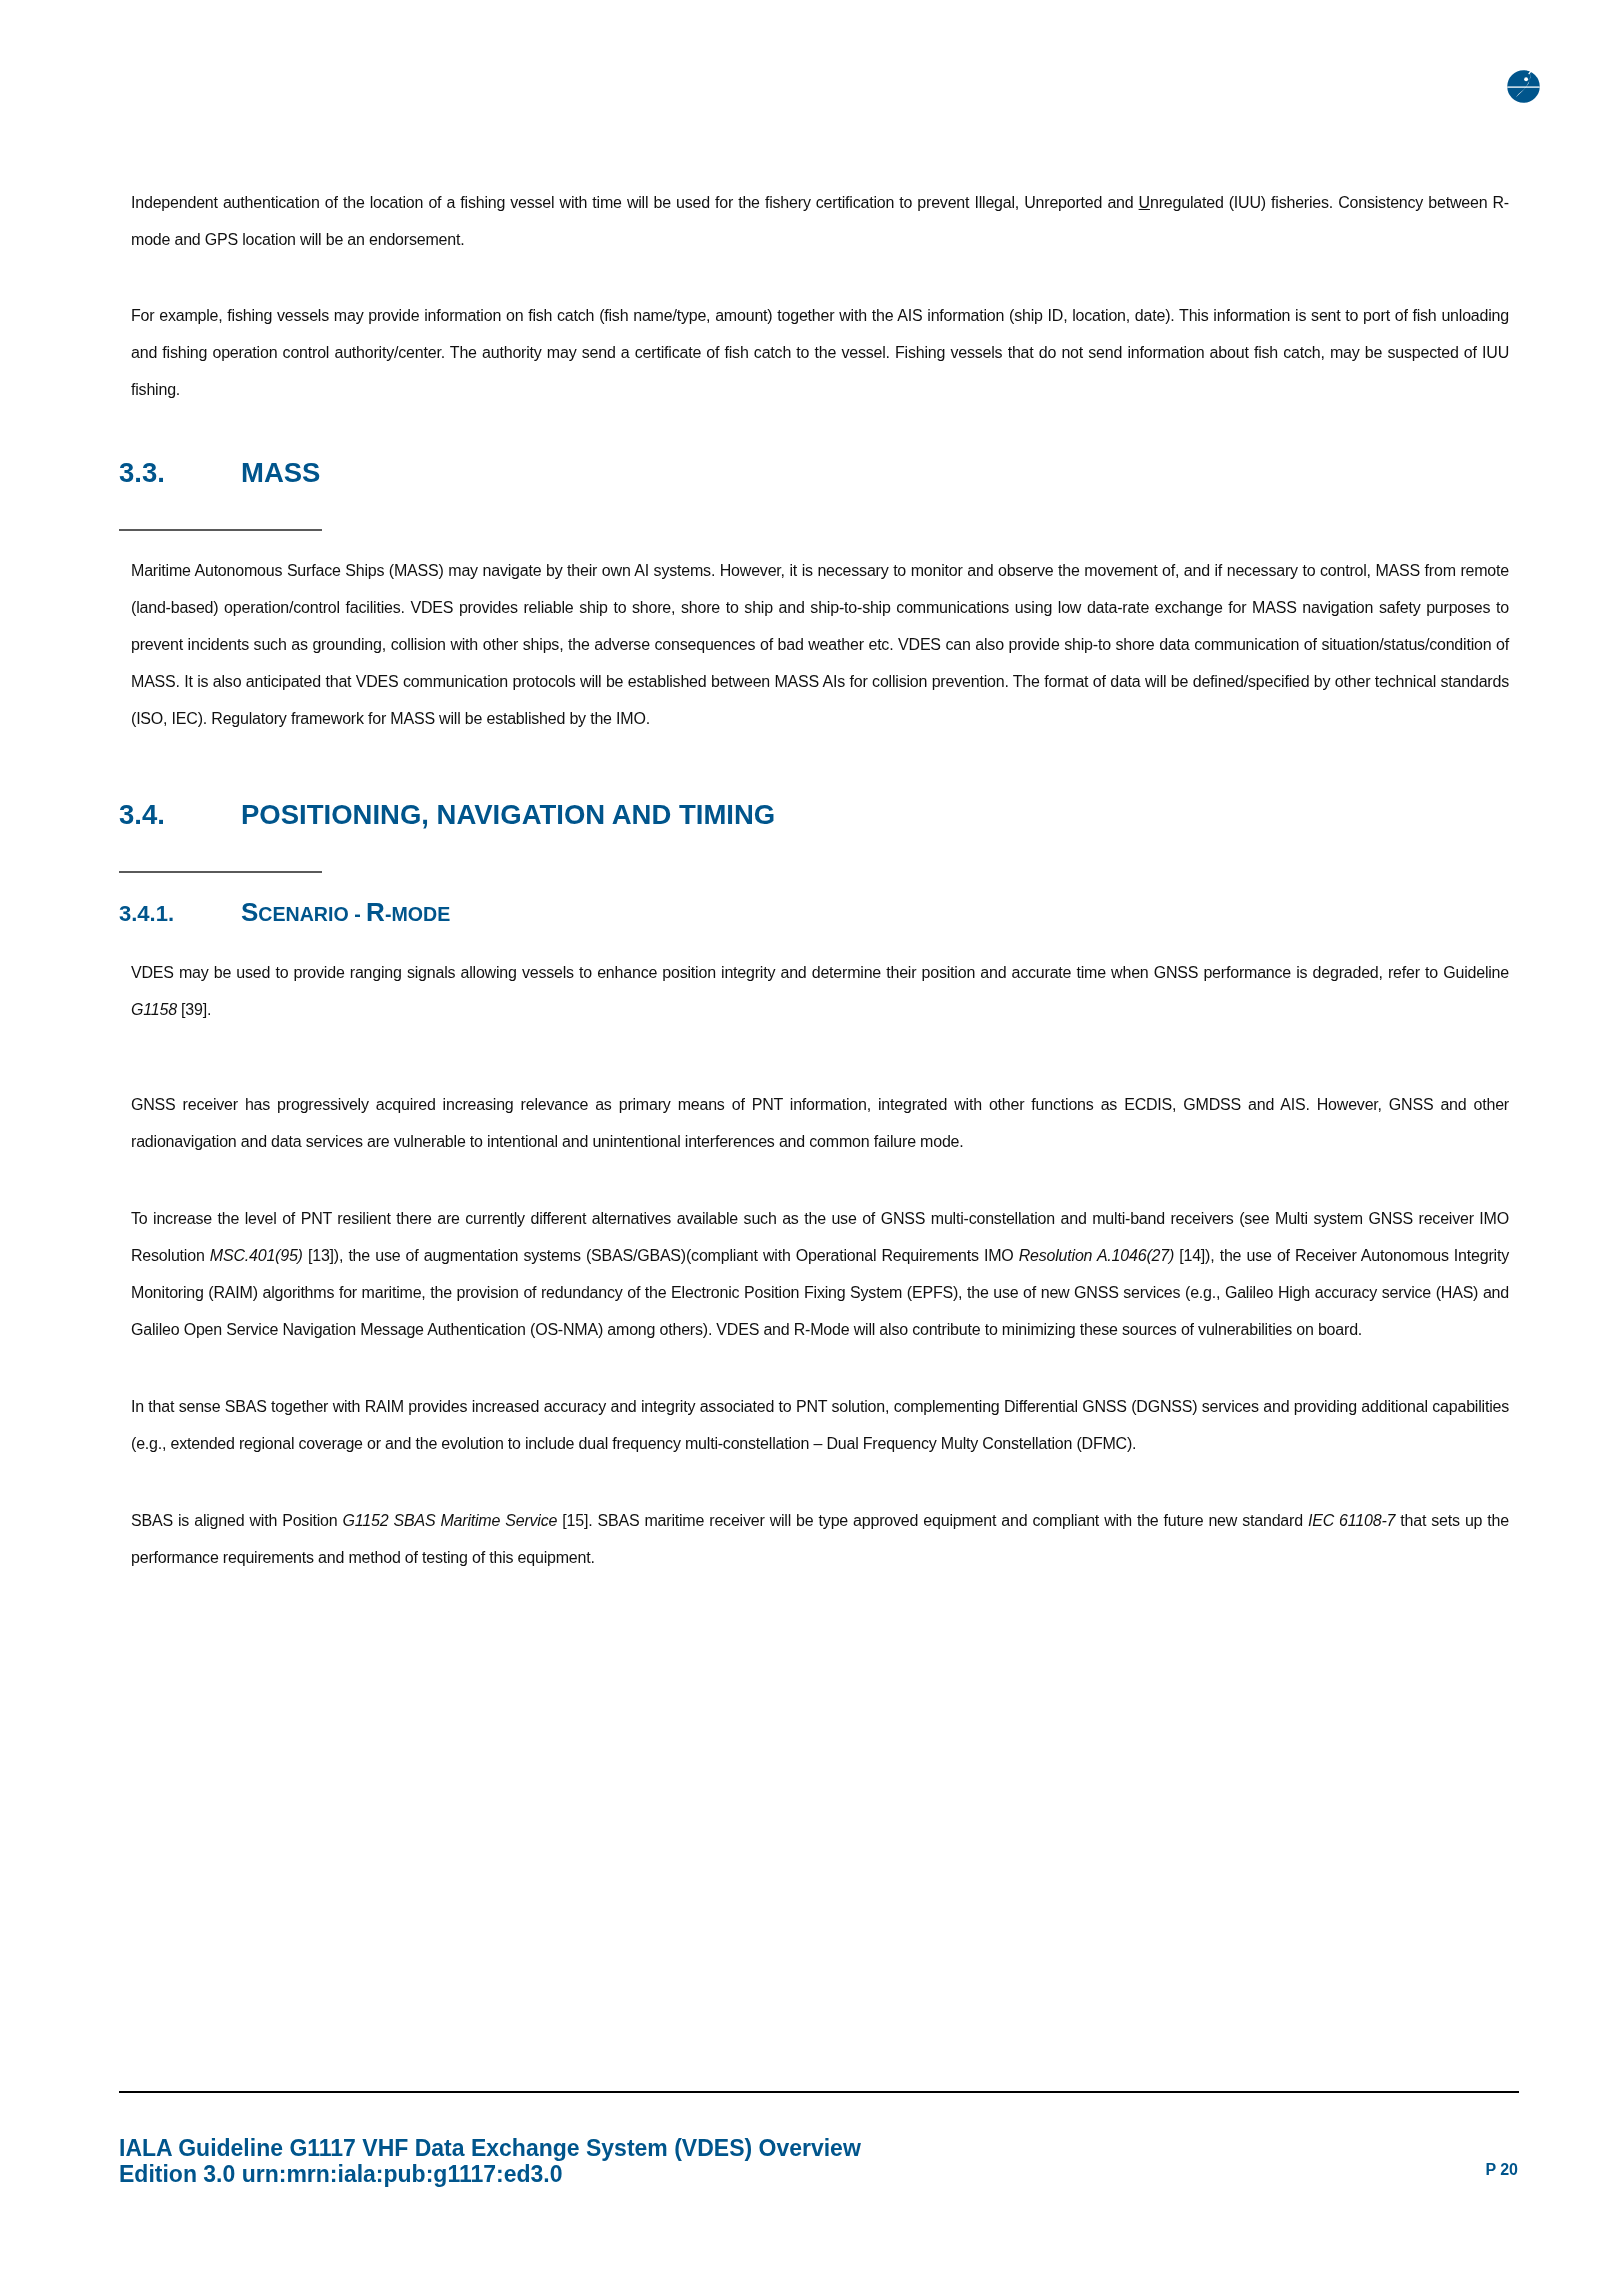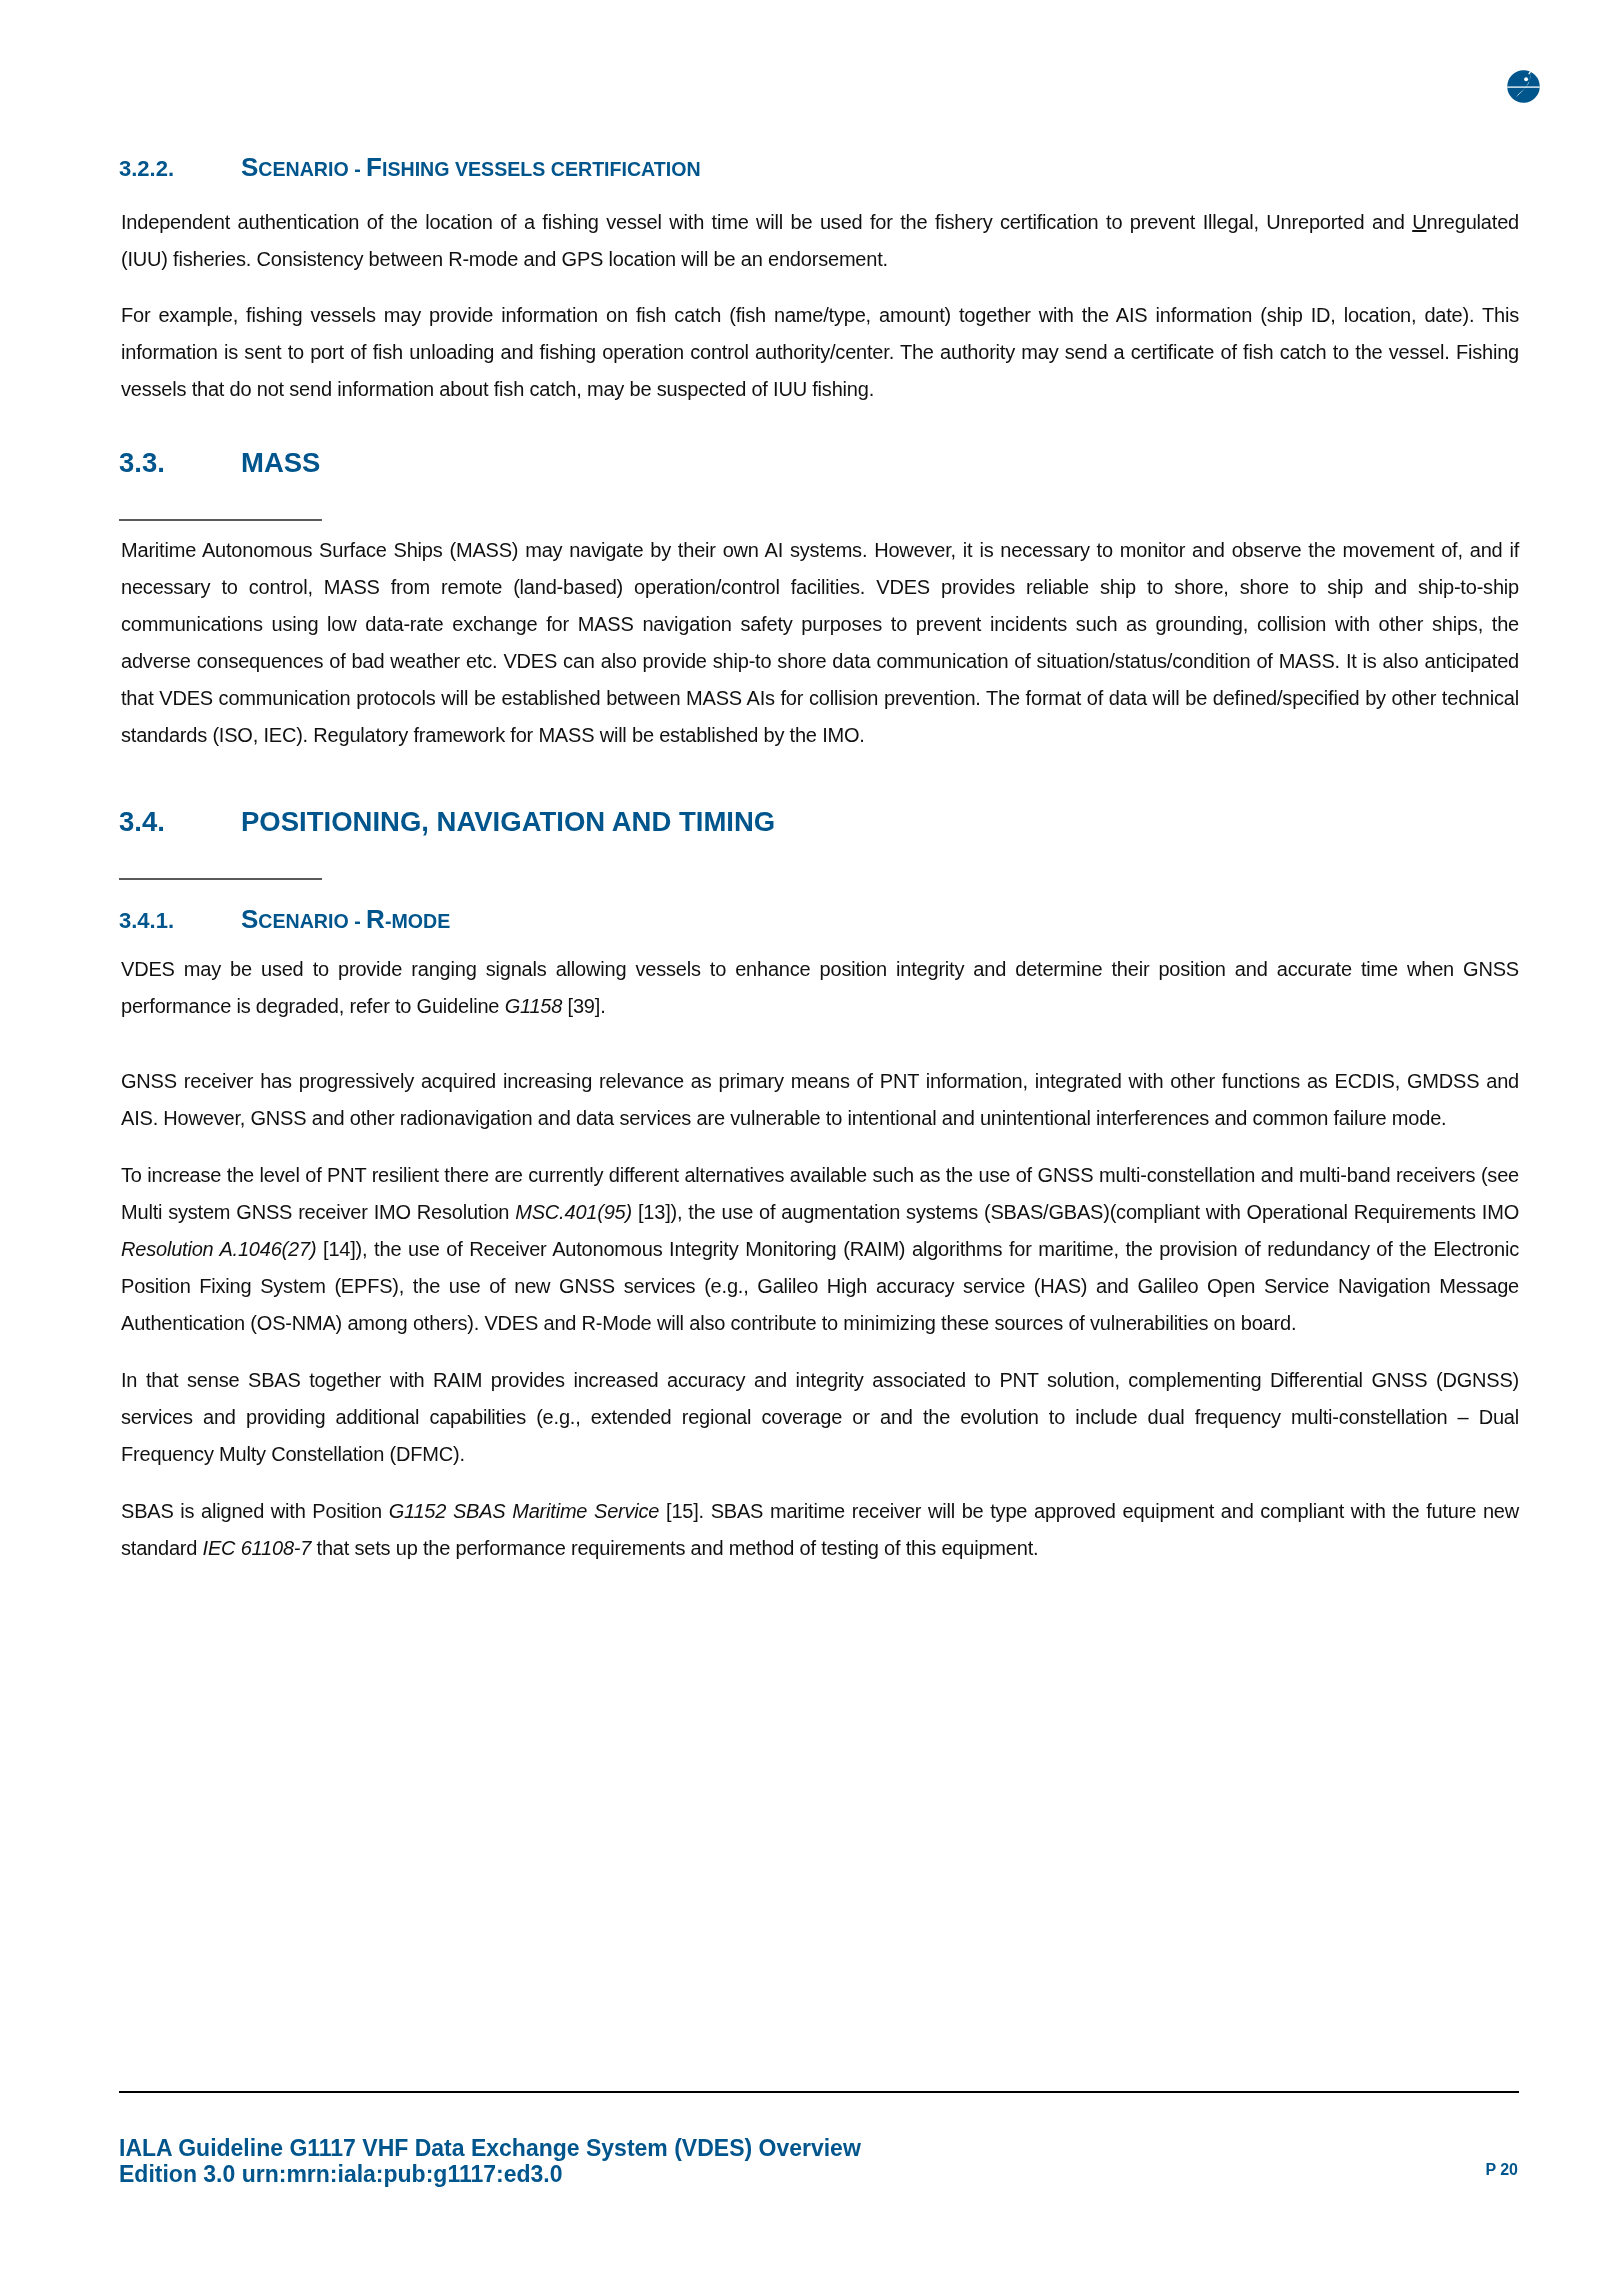--- a/index.html
+++ b/index.html
@@ -6,21 +6,21 @@
   body { width: 1623px; height: 2295px; position: relative; overflow: hidden;
          font-family: "Liberation Sans", sans-serif; color: #111111; }
   .page { position: absolute; left: 0; top: 0; width: 1623px; height: 2295px; }
   .logo { position: absolute; left: 1504px; top: 65px; width: 39px; height: 39px; }
   .content { position: absolute; left: 119px; top: 152px; width: 1402px; }
   .h3 { color: #00558C; font-weight: bold; font-size: 22px; margin: 0; height: 30px; line-height: 30px; white-space: nowrap; }
   .h2 { color: #00558C; font-weight: bold; font-size: 27.5px; margin: 0; height: 37px; line-height: 37px; white-space: nowrap; }
   .num { display: inline-block; width: 122px; }
   .sc-big { font-size: 26px; }
   .sc-small { font-size: 19.6px; text-transform: uppercase; }
-  p.body { margin: 2px; font-size: 20px; line-height: 37px; text-align: justify; letter-spacing: -0.2px; }
+  p.body { margin: 12px; font-size: 16px; line-height: 37px; text-align: justify; letter-spacing: -0.2px; }
   .rule { width: 203px; height: 2px; background: #5a5a5a; }
   em { font-style: italic; }
   u { text-decoration: underline; }
   .footer-line { position: absolute; left: 119px; top: 2091px; width: 1400px; height: 2px; background: #000; }
   .footer-title, .footer-edition { position: absolute; left: 119px; color: #00558C; font-weight: bold; font-size: 23px; }
   .footer-title { top: 2135px; }
   .footer-edition { top: 2161px; }
   .footer-page { position: absolute; right: 105px; top: 2161px; color: #00558C; font-weight: bold; font-size: 16px; }
 </style>
 </head>
@@ -33,23 +33,20 @@
       <circle cx="30" cy="33" r="25" fill="#00558C"></circle>
       <rect x="5" y="33" width="50" height="2" fill="#ffffff"></rect>
       <path d="M38 14 L44 6 M36 8 L48 6" stroke="#ffffff" stroke-width="2" fill="none"></path>
       <path d="M42 12 Q40 28 30 38 Q22 44 18 50 L22 46 Q30 40 38 28 Z" fill="#ffffff"></path>
       <circle cx="34" cy="22" r="3" fill="#ffffff"></circle>
     </svg>
   </div>
 
   <div class="content">
 
-    <div class="h3">
-      <span class="num">3.2.2.</span><span class="sc-big">S</span><span class="sc-small">cenario - </span><span class="sc-big">F</span><span class="sc-small">ishing vessels certification</span>
-    </div>
     <div style="height:19.6px"></div>
     <p class="body"><span>Independent authentication of the location of a fishing vessel with time will be used for the fishery certification to prevent Illegal, Unreported and </span><u>U</u><span>nregulated (IUU) fisheries. Consistency between R-mode and GPS location will be an endorsement.</span></p>
     <div style="height:15.7px"></div>
     <p class="body">For example, fishing vessels may provide information on fish catch (fish name/type, amount) together with the AIS information (ship ID, location, date). This information is sent to port of fish unloading and fishing operation control authority/center. The authority may send a certificate of fish catch to the vessel. Fishing vessels that do not send information about fish catch, may be suspected of IUU fishing.</p>
 
     <div style="height:34px"></div>
 
     <div class="h2">
       <span class="num">3.3.</span><span>MASS</span>
     </div>

